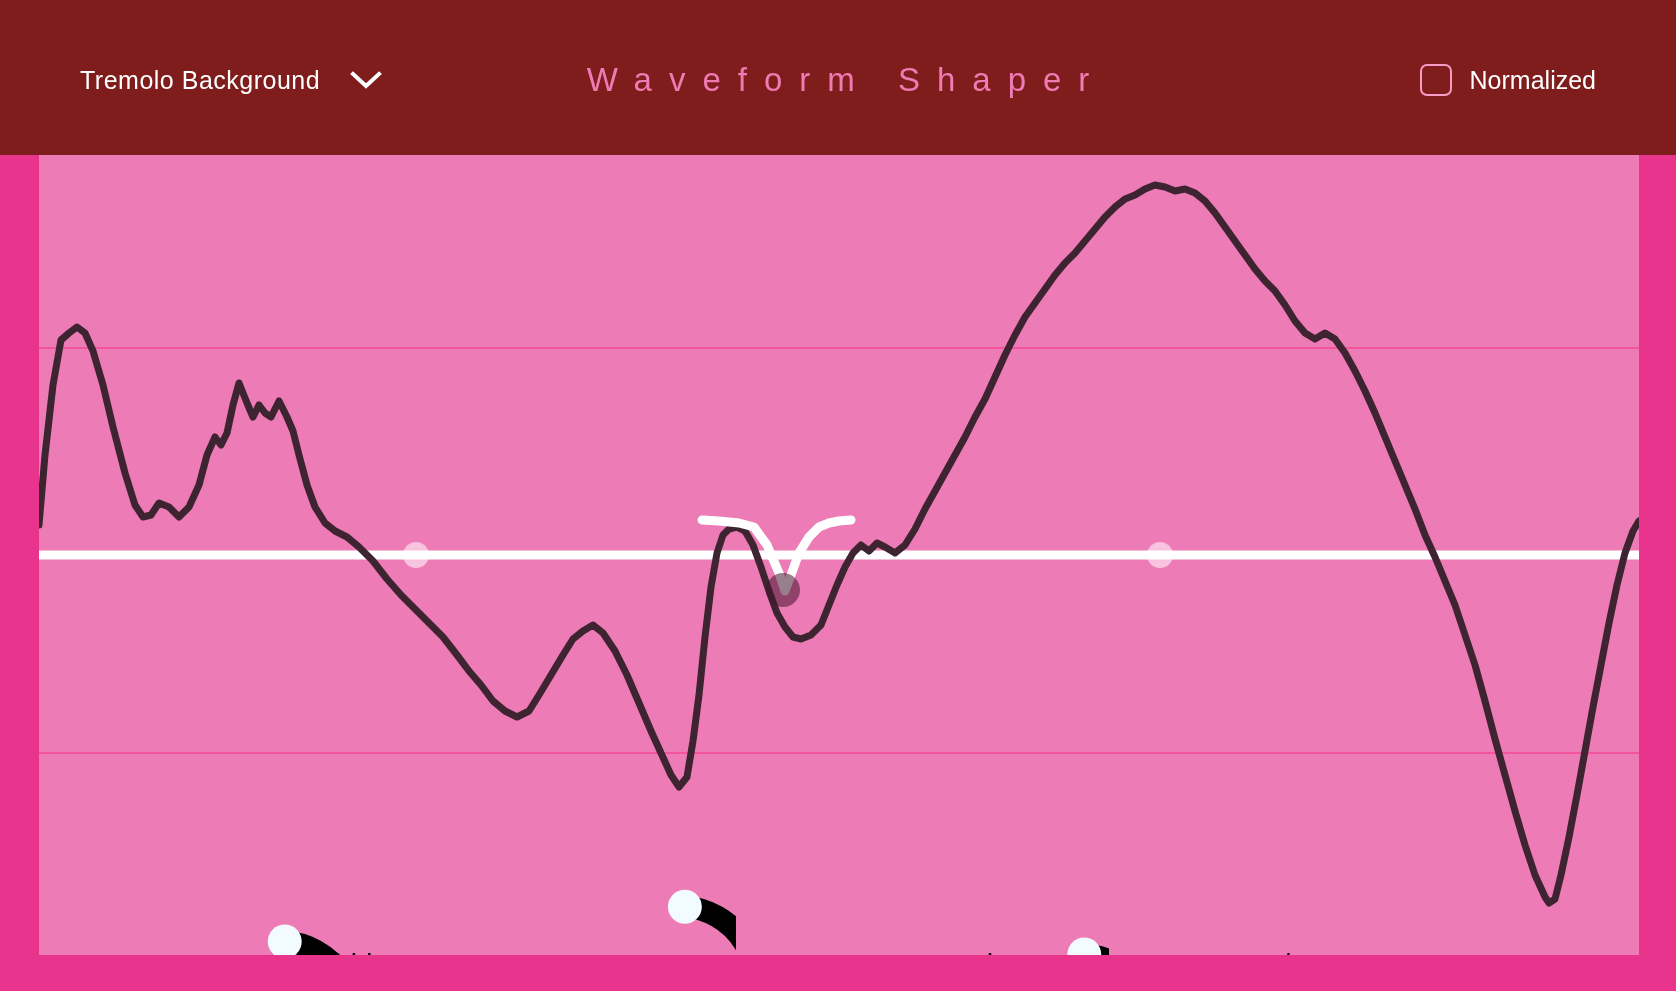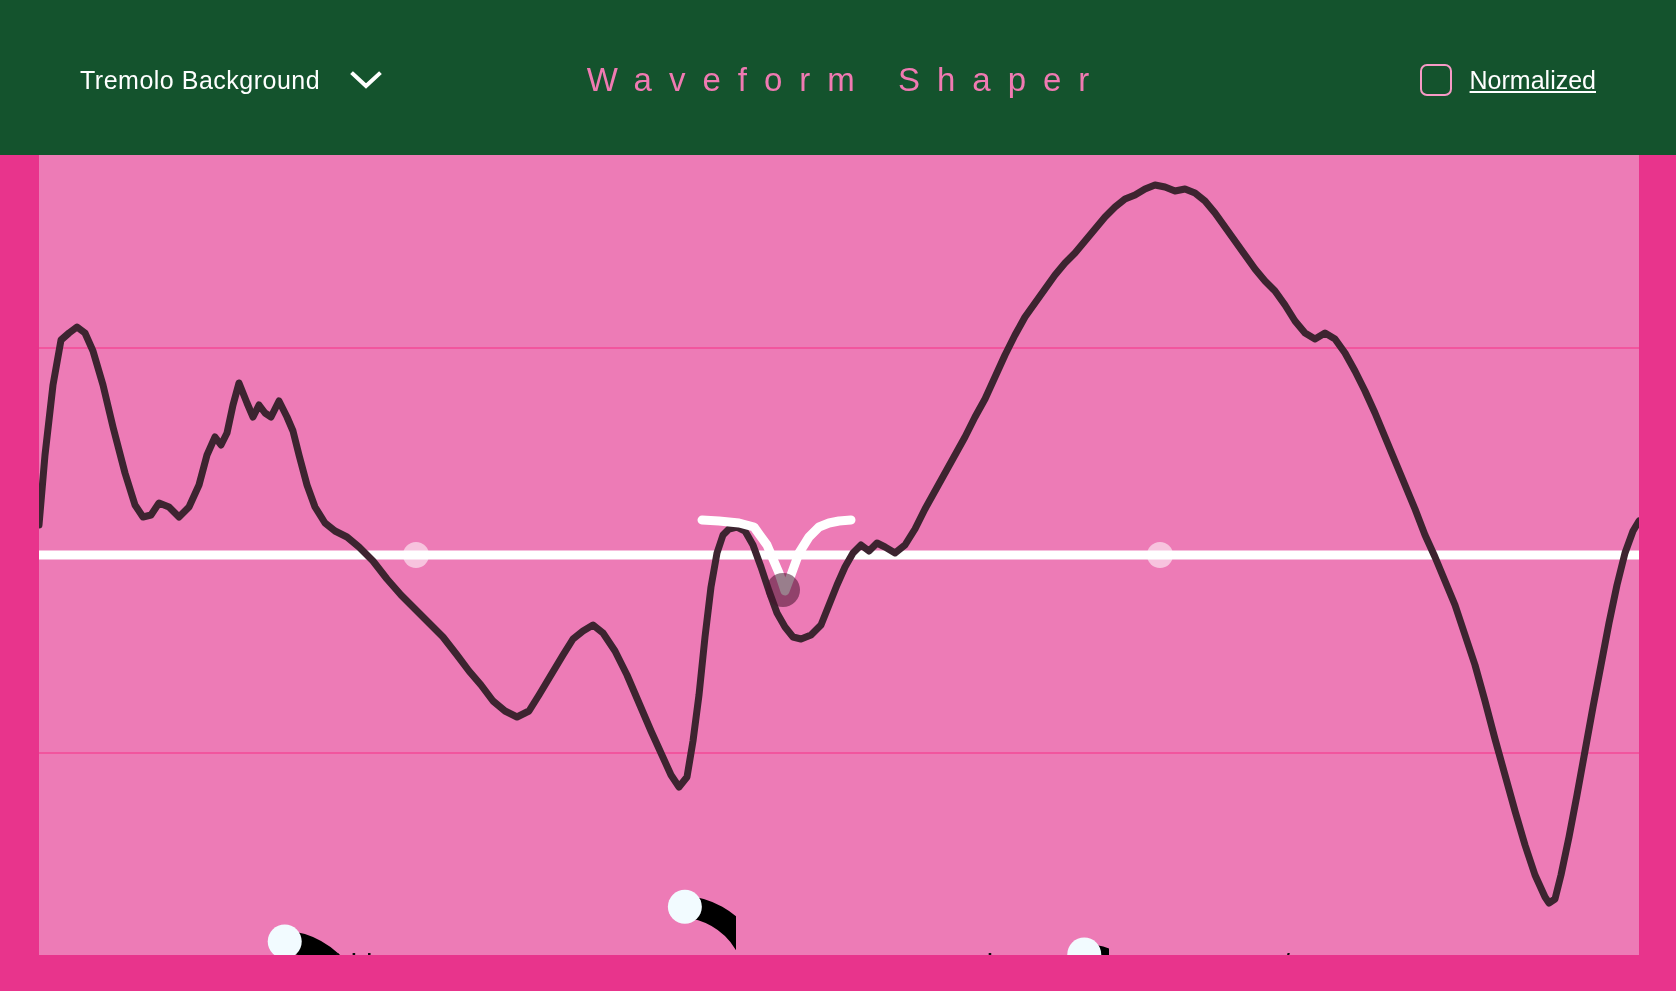--- a/index.html
+++ b/index.html
@@ -14,21 +14,21 @@
     position: relative;
     width: 1676px; height: 991px;
     background: #e8348c;
   }
 
   
   #header {
     position: absolute;
     left: 0; top: 0;
     width: 1676px; height: 155px;
-    background: #14532d;
+    background: #7f1d1d;
   }
   #preset-selector {
     position: absolute;
     left: 80px; top: 56px;
     height: 48px;
     display: flex;
     align-items: center;
     gap: 30px;
     cursor: pointer;
   }
@@ -68,21 +68,20 @@
   #normalized-checkbox {
     width: 32px; height: 32px;
     border: 2px solid #f79ac6;
     border-radius: 7px;
     background: transparent;
   }
   #normalized-label {
     color: #ffffff;
     font-size: 25px;
     white-space: nowrap;
-    text-decoration: underline;
   }
 
   
   #waveform-panel {
     position: absolute;
     left: 39px; top: 155px;
     width: 1600px; height: 800px;
     background: #ed7bb6;
     overflow: hidden;
   }

